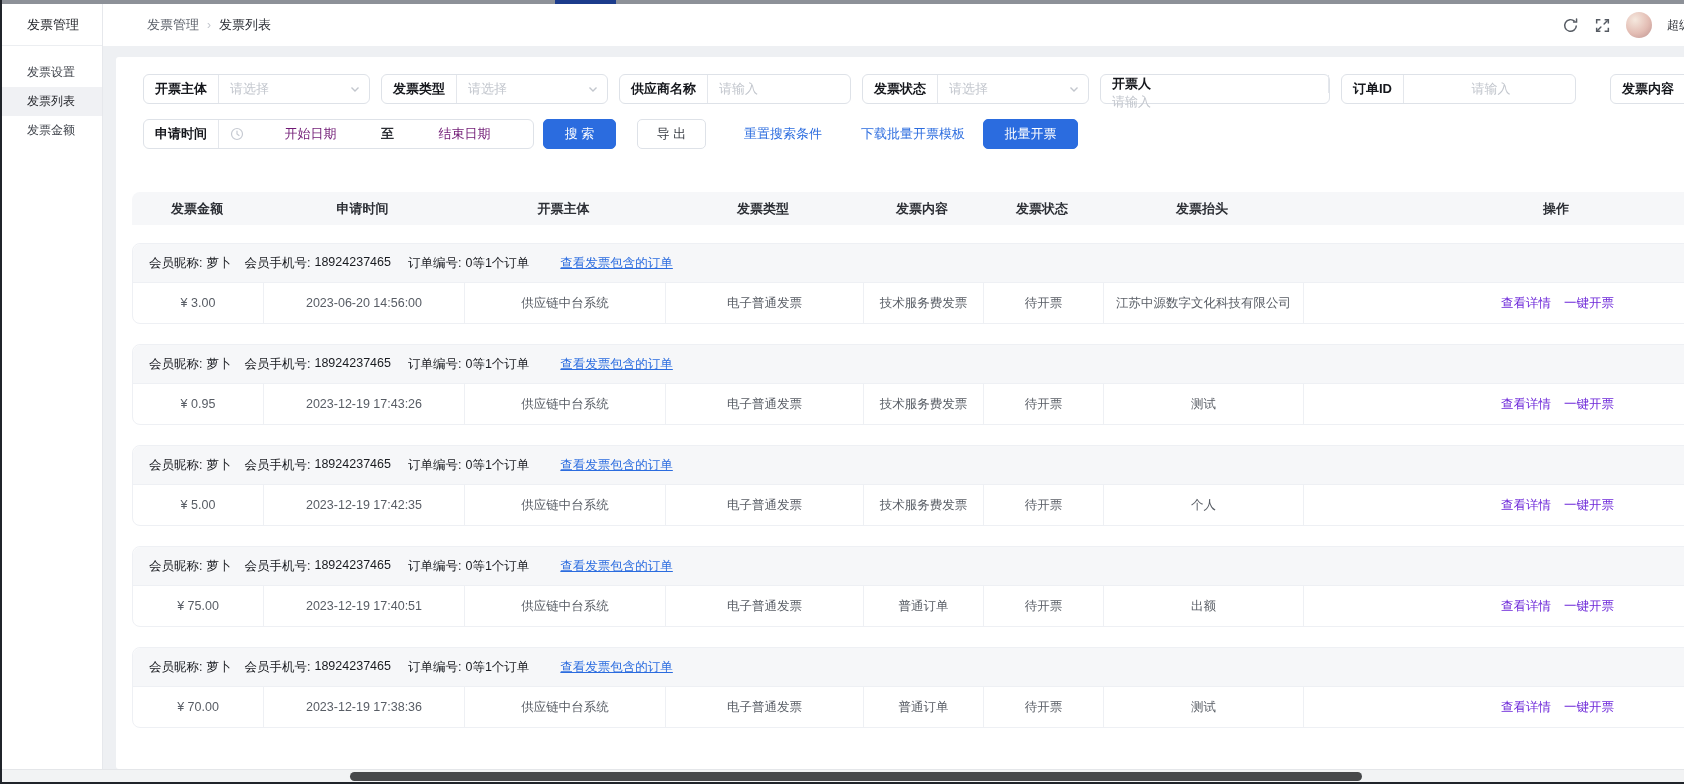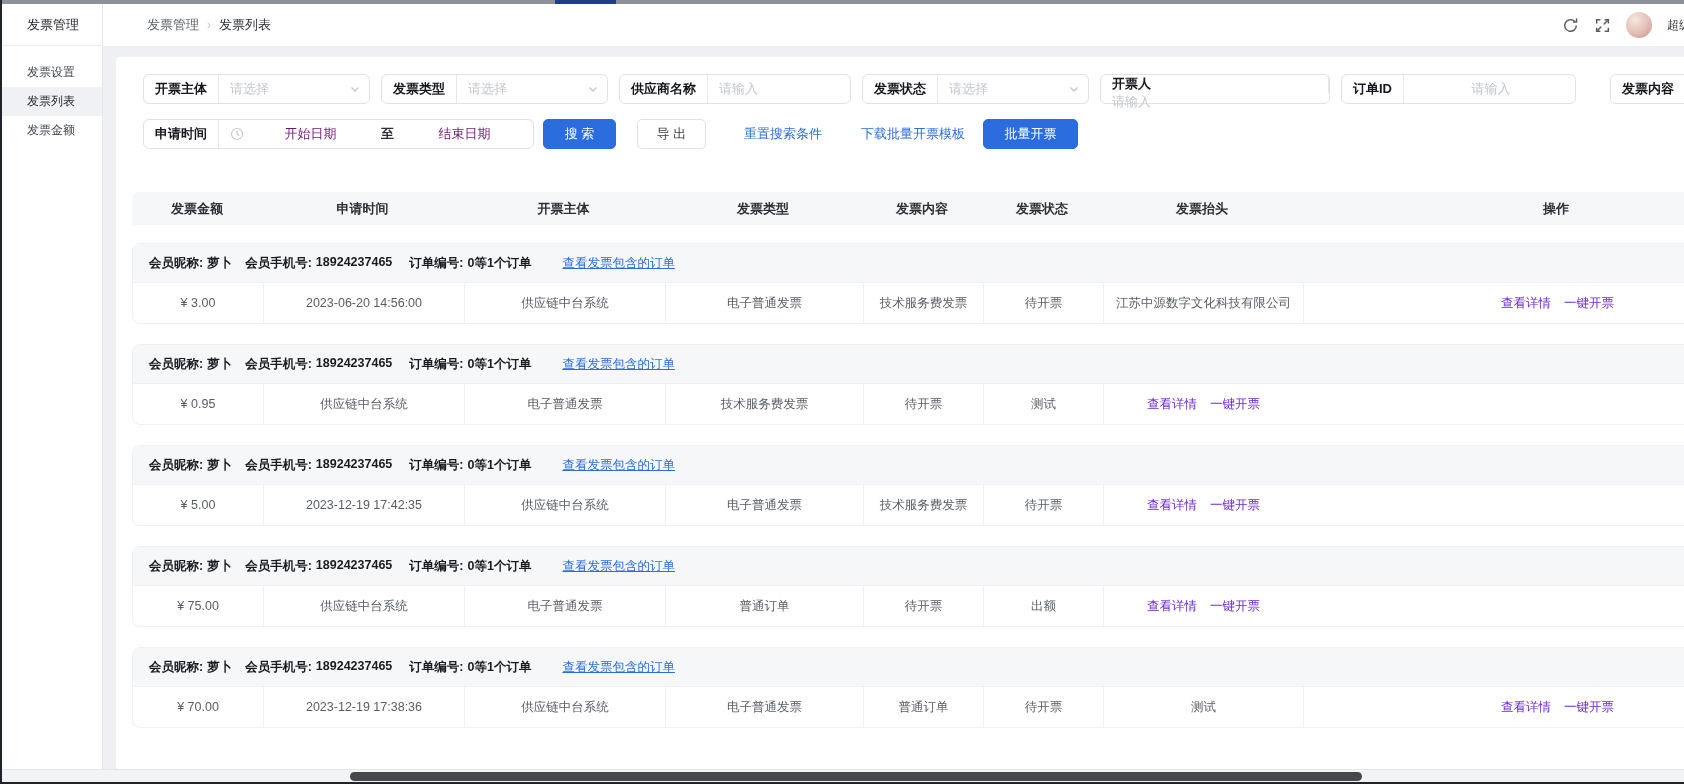--- a/index.html
+++ b/index.html
@@ -58,21 +58,21 @@
   
   .table { position:absolute; left:16px; top:135px; width:1678px; }
   .thead { display:grid; grid-template-columns:130px 201px 201px 198px 120px 120px 200px 508px;
            height:33px; background:#f6f7f9; border-radius:8px 8px 0 0; }
   .thead .th { display:flex; align-items:center; justify-content:center; font-size:13px;
            font-weight:700; color:#2c2f35; }
   .section { position:absolute; left:0; width:1678px; height:81px; border:1px solid #eef0f4;
            border-radius:8px; background:#fff; }
   .g-header { height:38px; background:#f6f7f9; border-radius:8px 8px 0 0; display:flex;
            align-items:center; padding-left:16px; font-size:12.5px; }
-  .g-pair { display:flex; gap:4px; font-weight:700; color:#191b20; white-space:nowrap; }
+  .g-pair { display:flex; gap:4px; font-weight:400; color:#191b20; white-space:nowrap; }
   .g-pair.m1 { margin-left:13px; } .g-pair.m2 { margin-left:17px; }
   .g-link { margin-left:31px; color:#2b6cdf; text-decoration:underline; cursor:pointer;
            font-weight:400; white-space:nowrap; }
   .g-row { display:grid; grid-template-columns:130px 201px 201px 198px 120px 120px 200px 508px;
            height:41px; border-top:1px solid #eef0f4; }
   .g-row .td { display:flex; align-items:center; justify-content:center; font-size:12.5px;
            color:#585d65; border-left:1px solid #eef0f4; text-align:center; overflow:hidden; white-space:nowrap; }
   .g-row .td:first-child { border-left:none; }
   .g-row .td.ops { gap:13px; }
   .op-link { color:#6d28d9; cursor:pointer; white-space:nowrap; }
@@ -237,20 +237,21 @@
             <span>18924237465</span>
           </span>
         <span class="g-pair m2">
             <span>订单编号:</span>
             <span>0等1个订单</span>
           </span>
         <span class="g-link">查看发票包含的订单</span>
       </div>
       <div class="g-row">
         <span class="td">¥ 0.95</span>
+        <span class="td">2023-12-19 17:43:26</span>
         <span class="td">供应链中台系统</span>
         <span class="td">电子普通发票</span>
         <span class="td">技术服务费发票</span>
         <span class="td">待开票</span>
         <span class="td">测试</span>
         <span class="td ops">
           <span class="op-link">查看详情</span>
           <span class="op-link">一键开票</span>
         </span>
       </div>
@@ -272,20 +273,21 @@
           </span>
         <span class="g-link">查看发票包含的订单</span>
       </div>
       <div class="g-row">
         <span class="td">¥ 5.00</span>
         <span class="td">2023-12-19 17:42:35</span>
         <span class="td">供应链中台系统</span>
         <span class="td">电子普通发票</span>
         <span class="td">技术服务费发票</span>
         <span class="td">待开票</span>
+        <span class="td">个人</span>
         <span class="td ops">
           <span class="op-link">查看详情</span>
           <span class="op-link">一键开票</span>
         </span>
       </div>
     </div>
 
     <div class="section" style="top:354px;">
       <div class="g-header">
         <span class="g-pair">
@@ -297,20 +299,21 @@
             <span>18924237465</span>
           </span>
         <span class="g-pair m2">
             <span>订单编号:</span>
             <span>0等1个订单</span>
           </span>
         <span class="g-link">查看发票包含的订单</span>
       </div>
       <div class="g-row">
         <span class="td">¥ 75.00</span>
+        <span class="td">2023-12-19 17:40:51</span>
         <span class="td">供应链中台系统</span>
         <span class="td">电子普通发票</span>
         <span class="td">普通订单</span>
         <span class="td">待开票</span>
         <span class="td">出额</span>
         <span class="td ops">
           <span class="op-link">查看详情</span>
           <span class="op-link">一键开票</span>
         </span>
       </div>

